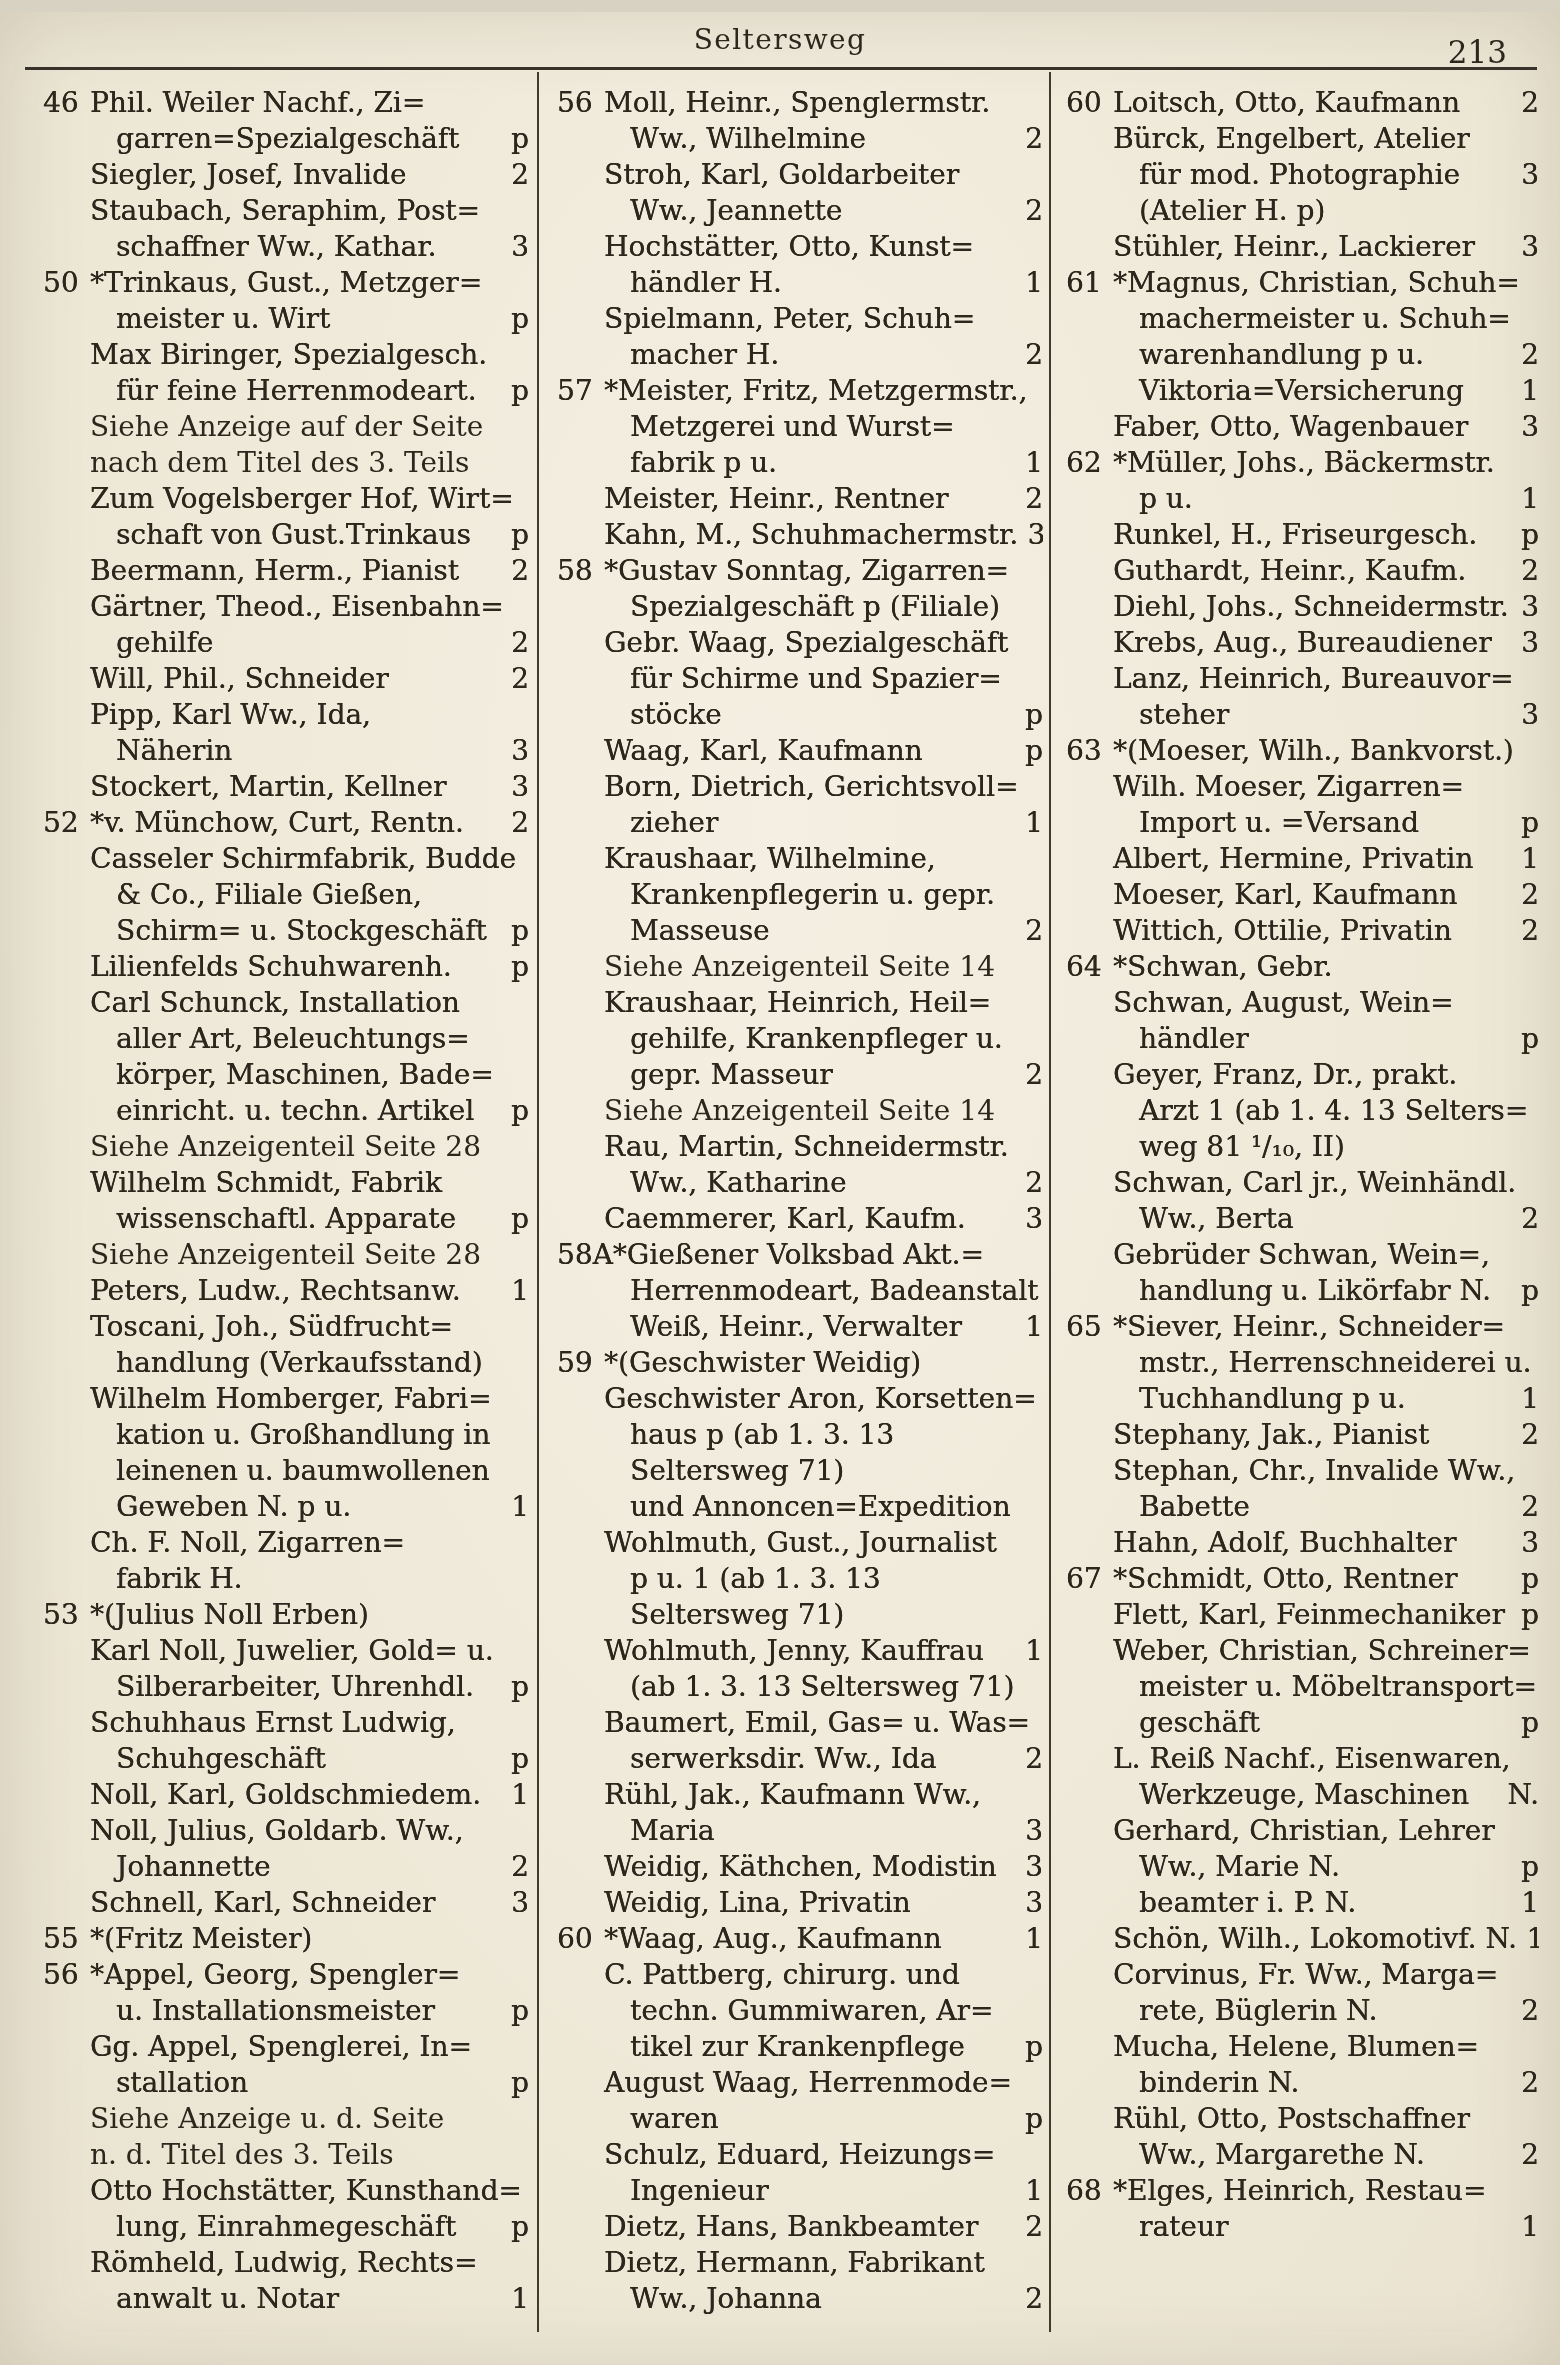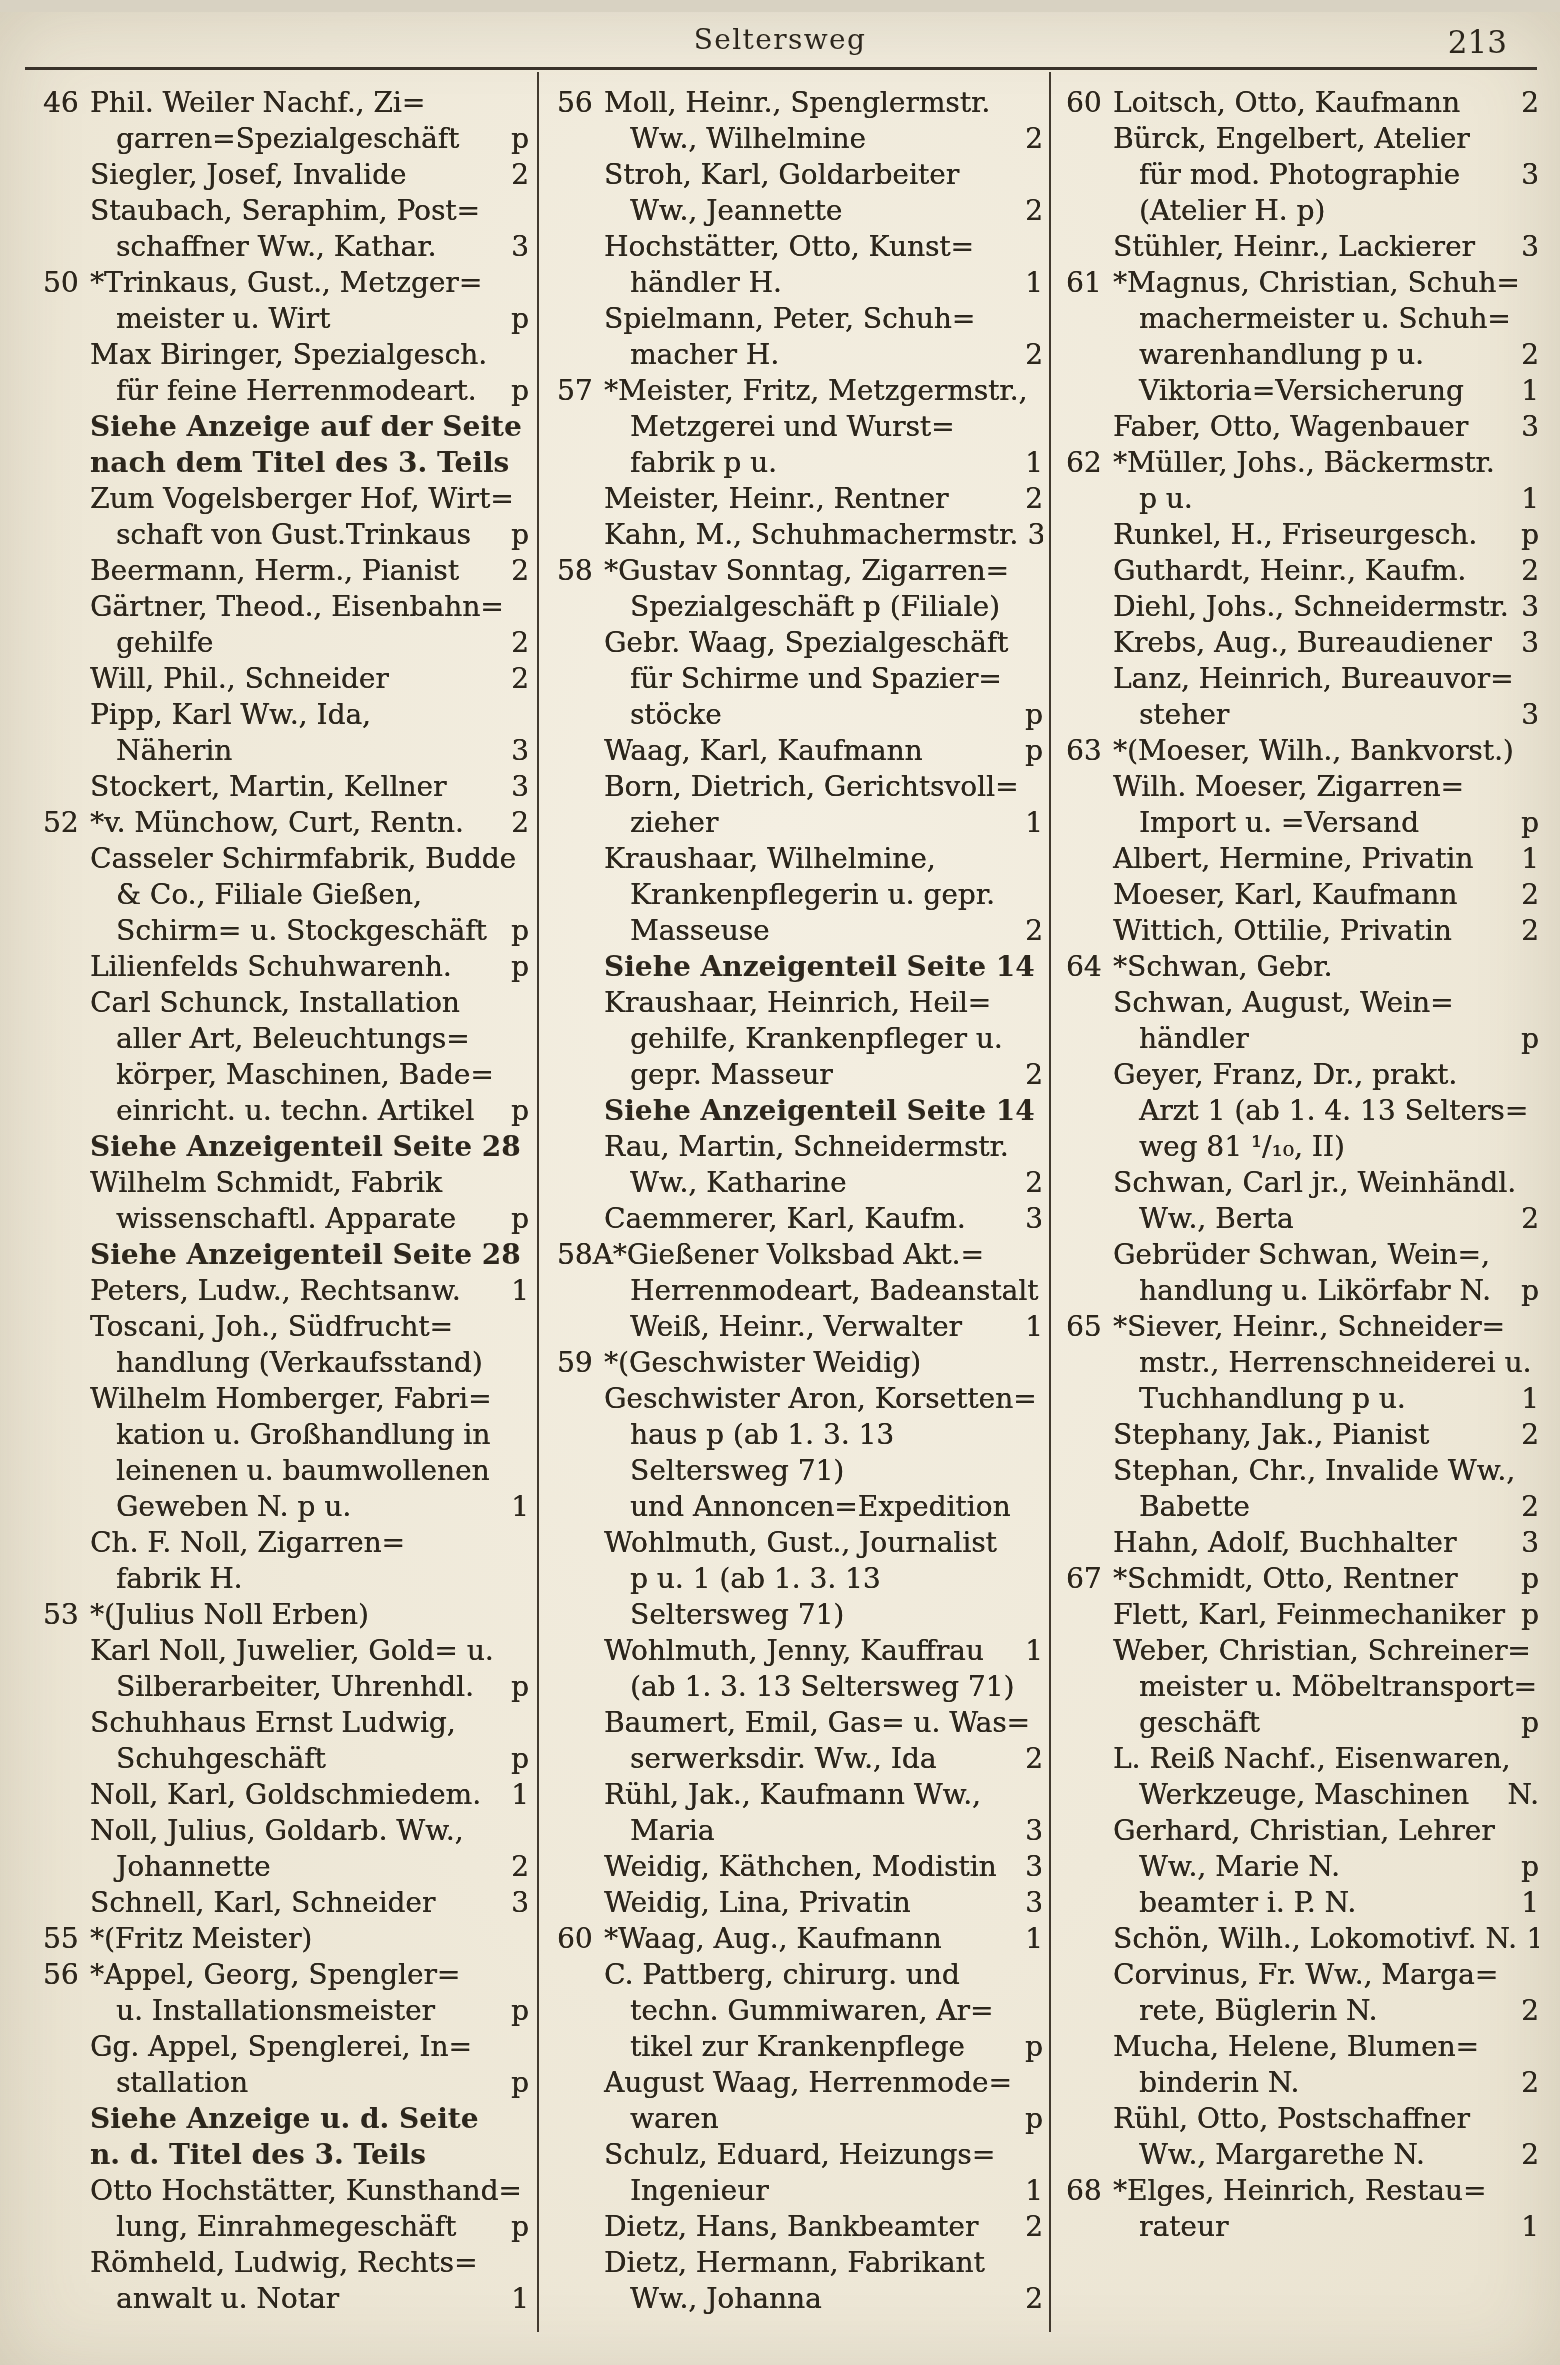--- a/index.html
+++ b/index.html
@@ -17,21 +17,21 @@
   }
   .header-title {
     position: absolute;
     top: 11.3px; left: 0; right: 0;
     text-align: center;
     font-size: 28px;
     letter-spacing: 1.4px;
   }
   .page-number {
     position: absolute;
-    top: 12px; right: 53px;
+    top: 22px; right: 53px;
     font-size: 31px;
   }
   .hrule {
     position: absolute;
     top: 55px; left: 24.5px; right: 22.6px;
     height: 2.8px;
     background: #39322a;
   }
   .vrule {
     position: absolute;
@@ -52,21 +52,21 @@
   #col0 { left: 43px; }
   #col1 { left: 557px; }
   #col2 { left: 1066px; width: 473px; }
   .line {
     display: flex;
     align-items: baseline;
     white-space: nowrap;
     overflow: hidden;
     text-shadow: 0.2px 0 0 currentColor;
   }
-  .line.b { font-weight: bold; text-shadow: none; }
+  .line.b { font-weight: normal; text-shadow: none; }
   .num {
     min-width: 47px;
     flex-shrink: 0;
   }
   .i1 { padding-left: 47px; }
   .i2 { padding-left: 73px; }
   .end {
     margin-left: auto;
     padding-left: 9.4px;
   }

